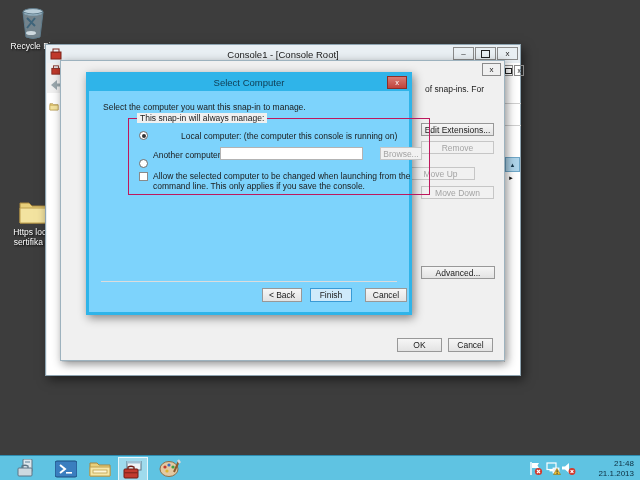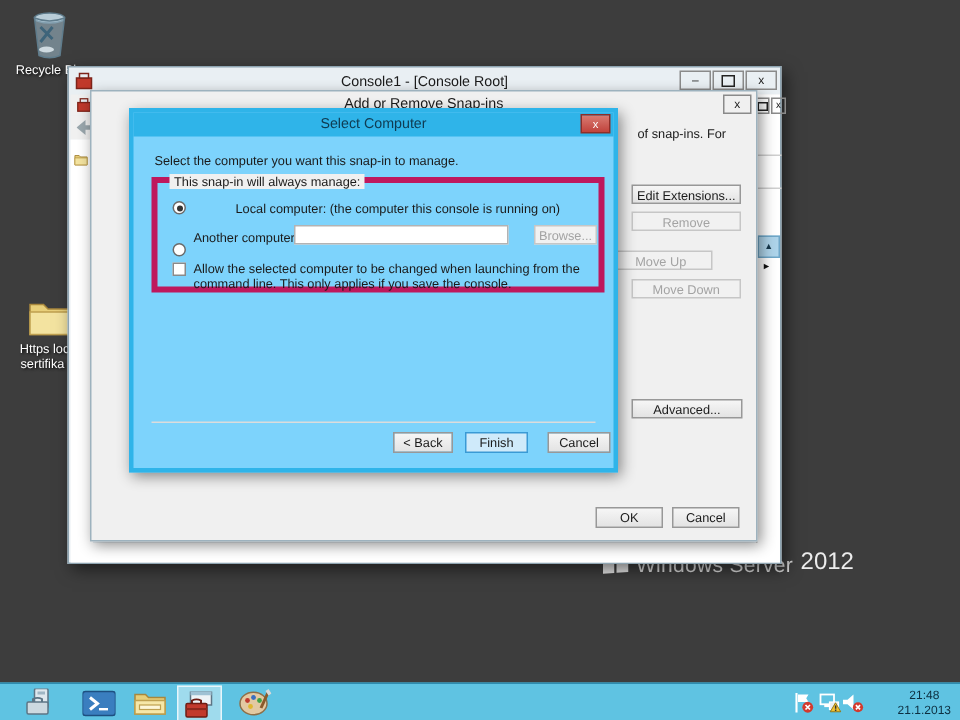--- a/index.html
+++ b/index.html
@@ -26,34 +26,34 @@
   .maxglyph{width:7px;height:6px;border:1px solid #222;display:block;}
 
   .dlg{background:#f0f0f0;border:1px solid #9db2be;box-shadow:2px 3px 9px rgba(0,0,0,.45);}
 
   .btn{display:flex;align-items:center;justify-content:center;box-sizing:border-box;
        background:linear-gradient(#f6f6f6,#e3e3e3);border:1px solid #989898;
        font-size:8.5px;color:#1a1a1a;}
   .btn.disabled{color:#a3a3a3;border-color:#c6c6c6;background:#f1f1f1;}
   .btn.default{background:#cfeafa;border-color:#3a9ad5;}
 
-  .groupbox{border:4px solid #be185d;position:relative;}
+  .groupbox{border:1px solid #be185d;position:relative;margin-left:27px;}
   .grouplabel{position:absolute;top:-6px;left:8px;background:#f0f0f0;padding:0 3px;font-size:8.5px;}
   .radio{width:9px;height:9px;border:1px solid #6b6b6b;border-radius:50%;background:#fff;position:relative;box-sizing:border-box;}
   .radio.checked::after{content:"";position:absolute;left:1.5px;top:1.5px;width:4px;height:4px;border-radius:50%;background:#333;}
   .checkbox{width:9px;height:9px;border:1px solid #8a8a8a;background:#fff;box-sizing:border-box;}
   .textbox{background:#fff;border:1px solid #b3b3b3;font-size:8.5px;padding:0 2px;box-sizing:border-box;
            font-family:"Liberation Sans",sans-serif;}
 
   
   .taskbar{position:absolute;left:0;top:455px;width:640px;height:25px;background:#5fc3e2;border-top:1px solid #2e8cb0;}
   .tb-item{position:absolute;top:1px;width:28px;height:23px;display:flex;align-items:center;justify-content:center;}
   .tb-item.active{background:rgba(255,255,255,.40);border:1px solid rgba(255,255,255,.75);}
   .tray-icon{position:absolute;top:5px;width:15px;height:15px;}
-  .clock{position:absolute;top:3px;right:6px;text-align:center;font-size:8px;line-height:1.25;color:#0d2f40;}
+  .clock{position:absolute;top:3px;right:6px;text-align:right;font-size:8px;line-height:1.25;color:#0d2f40;}
 
   .strip-line{background:#cfcfcf;height:1px;}
 </style>
 </head>
 <body>
 
 <div class="screen">
 
   <div class="abs dicon" style="left:2px;top:6px;">
     <svg width="30" height="34" viewBox="0 0 30 34">
@@ -67,32 +67,20 @@
 
   <div class="abs dicon" style="left:2px;top:198px;">
     <svg width="32" height="28" viewBox="0 0 32 28">
       <path d="M3 5 L12 5 L15 8 L29 8 L29 25 L3 25 Z" fill="#e8cf7a" stroke="#a8873c" stroke-width="1"></path>
       <path d="M3 10 L29 10 L29 25 L3 25 Z" fill="#f3e3a0" stroke="#bfa04f" stroke-width="1"></path>
     </svg>
     <div>Https local</div>
     <div>sertifika ...</div>
   </div>
 
-  <div class="abs wm" style="left:402px;top:366px;">
-    <svg width="17" height="17" viewBox="0 0 17 17" style="margin-bottom:1px;">
-      <g fill="#e6e6e6" transform="skewY(-4)">
-        <rect x="0" y="2" width="7.5" height="6.5"></rect>
-          <rect x="9" y="2" width="8" height="6.5"></rect>
-        <rect x="0" y="10" width="7.5" height="6.5"></rect>
-          <rect x="9" y="10" width="8" height="6.5"></rect>
-      </g>
-    </svg>
-    <span class="brand">Windows Server</span>
-    <span class="year">2012</span>
-  </div>
 
   <div class="abs win" style="left:45px;top:44px;width:476px;height:332px;">
     <div class="titlebar">
       <svg class="abs" style="left:4px;top:3px;" width="12" height="12" viewBox="0 0 12 12">
         <rect x="1" y="4" width="10" height="7" fill="#c0392b" stroke="#7e241a" stroke-width="1"></rect>
         <rect x="3" y="1" width="6" height="3" fill="#e8eef2" stroke="#7e241a" stroke-width="1"></rect>
       </svg>
       <div class="title-center">Console1 - [Console Root]</div>
       <div class="abs capbtn" style="right:46px;top:2px;">
         <span>–</span>
@@ -144,21 +132,20 @@
     </div>
     <div class="abs capbtn" style="left:468px;top:20px;width:10px;height:11px;font-size:6.5px;">
       <span>x</span>
     </div>
 
     <div class="abs" style="left:1px;top:317px;width:473px;height:13px;background:#fff;"></div>
   </div>
 
   <div class="abs dlg" style="left:60px;top:60px;width:445px;height:301px;">
     <div class="titlebar" style="height:17px;">
-      <div class="title-center">Add or Remove Snap-ins</div>
       <div class="abs capbtn" style="right:3px;top:2px;width:19px;height:13px;">
         <span>x</span>
       </div>
     </div>
 
     <span class="abs txt" style="left:364px;top:23px;">of snap-ins. For</span>
 
     <div class="abs btn" style="left:360px;top:62px;width:73px;height:13px;">
       <span>Edit Extensions...</span>
     </div>

